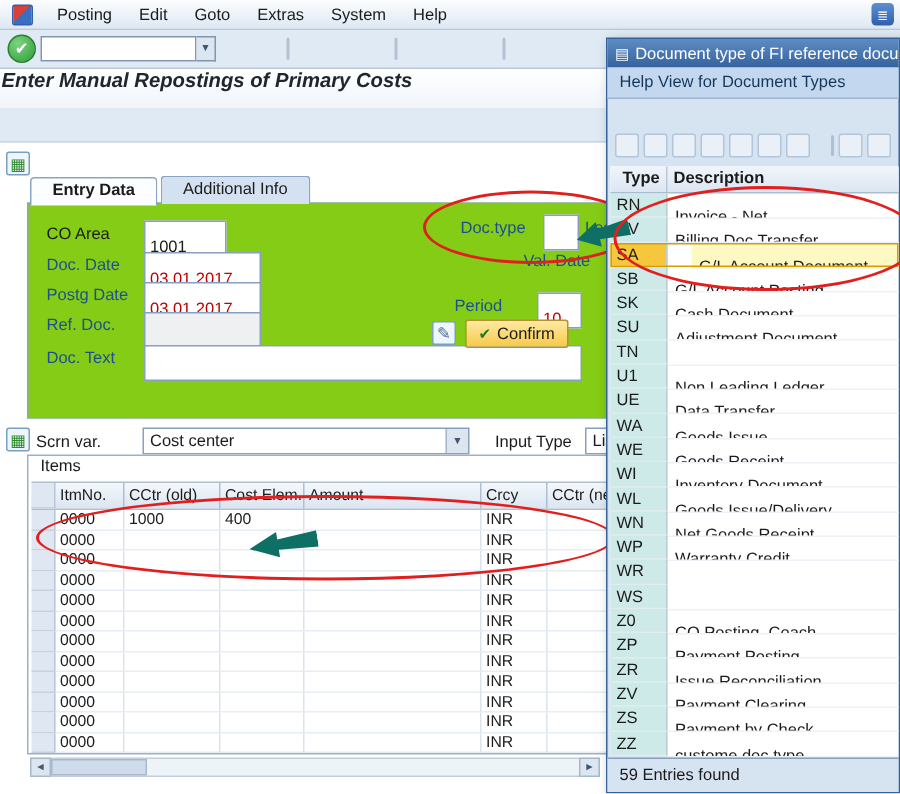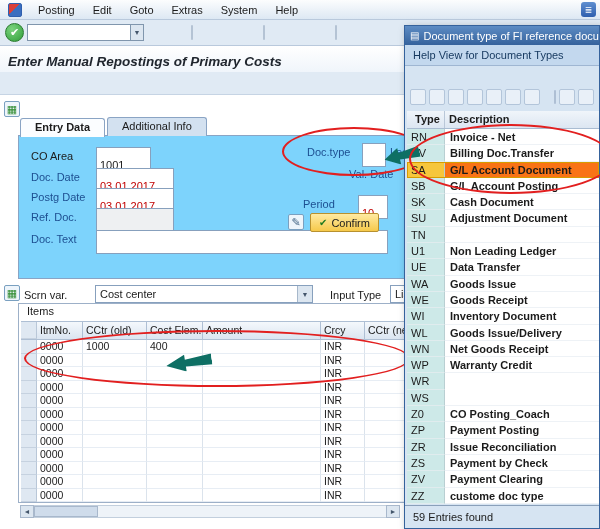--- a/index.html
+++ b/index.html
@@ -29,33 +29,33 @@
            padding:0 3px;box-sizing:border-box;font-family:"Liberation Sans",sans-serif;}
   .cmd-dd{width:13px;height:17px;border:1px solid #8096ad;border-left:none;background:#dce6f0;
            font-size:7px;display:flex;align-items:center;justify-content:center;box-sizing:border-box;color:#44566b;}
   .tb-icon{width:18px;height:18px;display:flex;align-items:center;justify-content:center;
            font-size:12px;border-radius:2px;}
   .tb-icon.sep{width:2px;height:15px;background:#b4c3d4;margin:0 2px;}
 
   
   .titlebar{position:absolute;top:46px;left:0;right:0;height:32px;
            background:linear-gradient(#ffffff,#edf3fa);border-bottom:1px solid #c2d0e0;
-           display:flex;align-items:center;padding-left:8px;box-sizing:border-box;}
+           display:flex;align-items:flex-start;padding-left:1px;box-sizing:border-box;}
   .title-text{font-size:13.5px;font-weight:bold;font-style:italic;color:#20262e;}
   .app-toolbar{position:absolute;top:72px;left:0;right:0;height:22px;background:#e0eaf4;
            border-bottom:1px solid #c6d4e4;}
   .sq-icon{width:16px;height:16px;border:1px solid #7aa0c0;background:#eef5fb;border-radius:2px;
            display:flex;align-items:center;justify-content:center;font-size:11px;box-sizing:border-box;}
 
   
   .tabs{position:absolute;left:20px;top:117px;height:19px;display:flex;gap:2px;z-index:2;}
   .tab{padding:2px 14px 1px;border:1px solid #8aa4c4;border-bottom:none;
        border-radius:3px 3px 0 0;background:#d3e1f0;color:#1b1b1b;}
   .tab.active{background:#fbfdff;font-weight:bold;position:relative;top:1px;}
-  .panel{position:absolute;left:18px;top:135px;width:576px;height:144px;background:#7dd3fc;
+  .panel{position:absolute;left:18px;top:135px;width:576px;height:144px;background:#84cc16;
          border:1px solid #8aa4c4;box-sizing:border-box;}
   .flabel{position:absolute;color:#1d4f91;white-space:nowrap;}
   .flabel.plain{color:#1b1b1b;}
   .fbox{position:absolute;height:17px;border:1px solid #87a0bd;background:#fff;
         padding:11px 3px;box-sizing:border-box;font-size:11px;white-space:nowrap;overflow:hidden;}
   .fbox.gray{background:#eef0f2;}
   .red{color:#c00000;}
   .confirm-btn{position:absolute;height:19px;border:1px solid #b8912f;border-radius:2px;
         background:linear-gradient(#ffeaa2,#f6c94a);display:flex;align-items:center;gap:4px;
         padding:0 8px;box-sizing:border-box;}
@@ -111,25 +111,25 @@
   .ptable{position:absolute;left:2px;right:0;top:85px;background:#fff;}
   .phead{display:flex;height:17px;background:linear-gradient(#f0f5fa,#dce6f2);
          border-bottom:1px solid #a9bcd2;font-weight:bold;}
   .phead span{padding:2px 4px 0;box-sizing:border-box;white-space:nowrap;overflow:hidden;}
   .ph-type{width:38px;border-right:1px solid #b9c7d8;}
   .ph-desc{flex:1;}
   .sort-asc{color:#d02020;font-size:7px;vertical-align:3px;margin-left:1px;}
   .prow{display:flex;height:16.3px;line-height:16px;}
   .pc-type{width:38px;background:#cde9e8;border-right:1px solid #b9cfd2;
          border-bottom:1px solid #e0ecee;padding:0 4px;box-sizing:border-box;white-space:nowrap;}
-  .pc-desc{flex:1;border-bottom:1px solid #eef2f6;padding:0 5px;box-sizing:border-box;
-         white-space:nowrap;overflow:hidden;font-weight:bold;}
+  .pc-desc{flex:1;border-bottom:1px solid #eef2f6;padding:8px 5px;box-sizing:border-box;
+         white-space:nowrap;overflow:hidden;}
   .prow.highlight{outline:1px solid #d89c00;outline-offset:-1px;}
   .prow.highlight .pc-type{background:#f6c63c;}
-  .prow.highlight .pc-desc{background:#f97316;}
+  .prow.highlight .pc-desc{background:#fef9c3;margin-left:16px;}
   .popup-footer{position:absolute;left:0;right:0;top:479px;bottom:0;background:#d6e4f2;
          border-top:1px solid #8aa0ba;padding:5px 8px;box-sizing:border-box;}
 
   
   .ellipse{position:absolute;border:2px solid #e21f1f;border-radius:50%;
          pointer-events:none;background:transparent;}
   .arrow{position:absolute;background:#0e6f64;pointer-events:none;
          clip-path:polygon(0 50%,42% 0,42% 30%,100% 18%,100% 82%,42% 70%,42% 100%);}
 </style>
 </head>
@@ -466,26 +466,26 @@
           </div>
           <div class="prow">
             <span class="pc-type">ZP</span>
             <span class="pc-desc">Payment Posting</span>
           </div>
           <div class="prow">
             <span class="pc-type">ZR</span>
             <span class="pc-desc">Issue Reconciliation</span>
           </div>
           <div class="prow">
+            <span class="pc-type">ZV</span>
+            <span class="pc-desc">Payment Clearing</span>
+          </div>
+          <div class="prow">
             <span class="pc-type">ZS</span>
             <span class="pc-desc">Payment by Check</span>
-          </div>
-          <div class="prow">
-            <span class="pc-type">ZV</span>
-            <span class="pc-desc">Payment Clearing</span>
           </div>
           <div class="prow">
             <span class="pc-type">ZZ</span>
             <span class="pc-desc">custome doc type</span>
           </div>
         </div>
     </div>
     <div class="popup-footer">
       <span>59 Entries found</span>
     </div>

